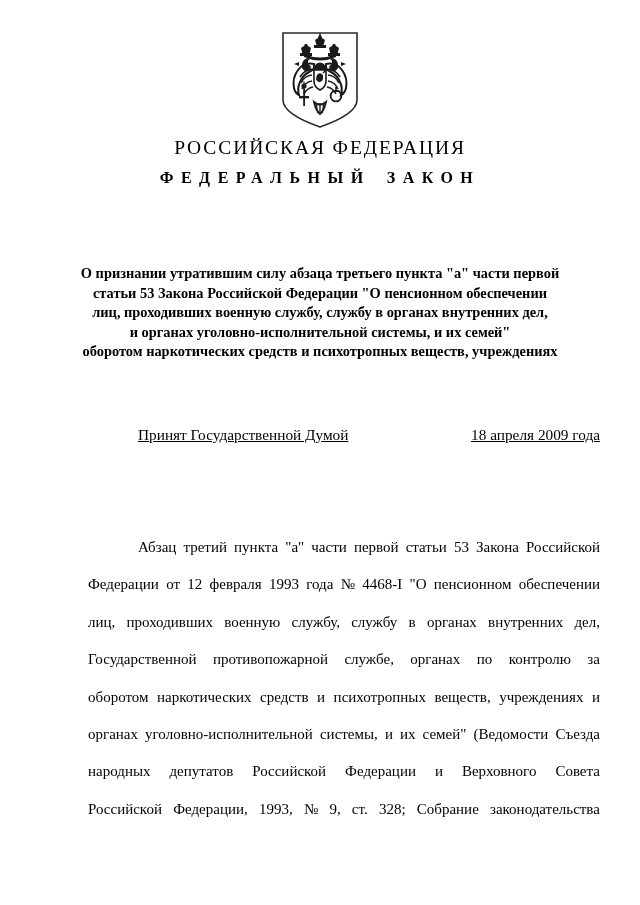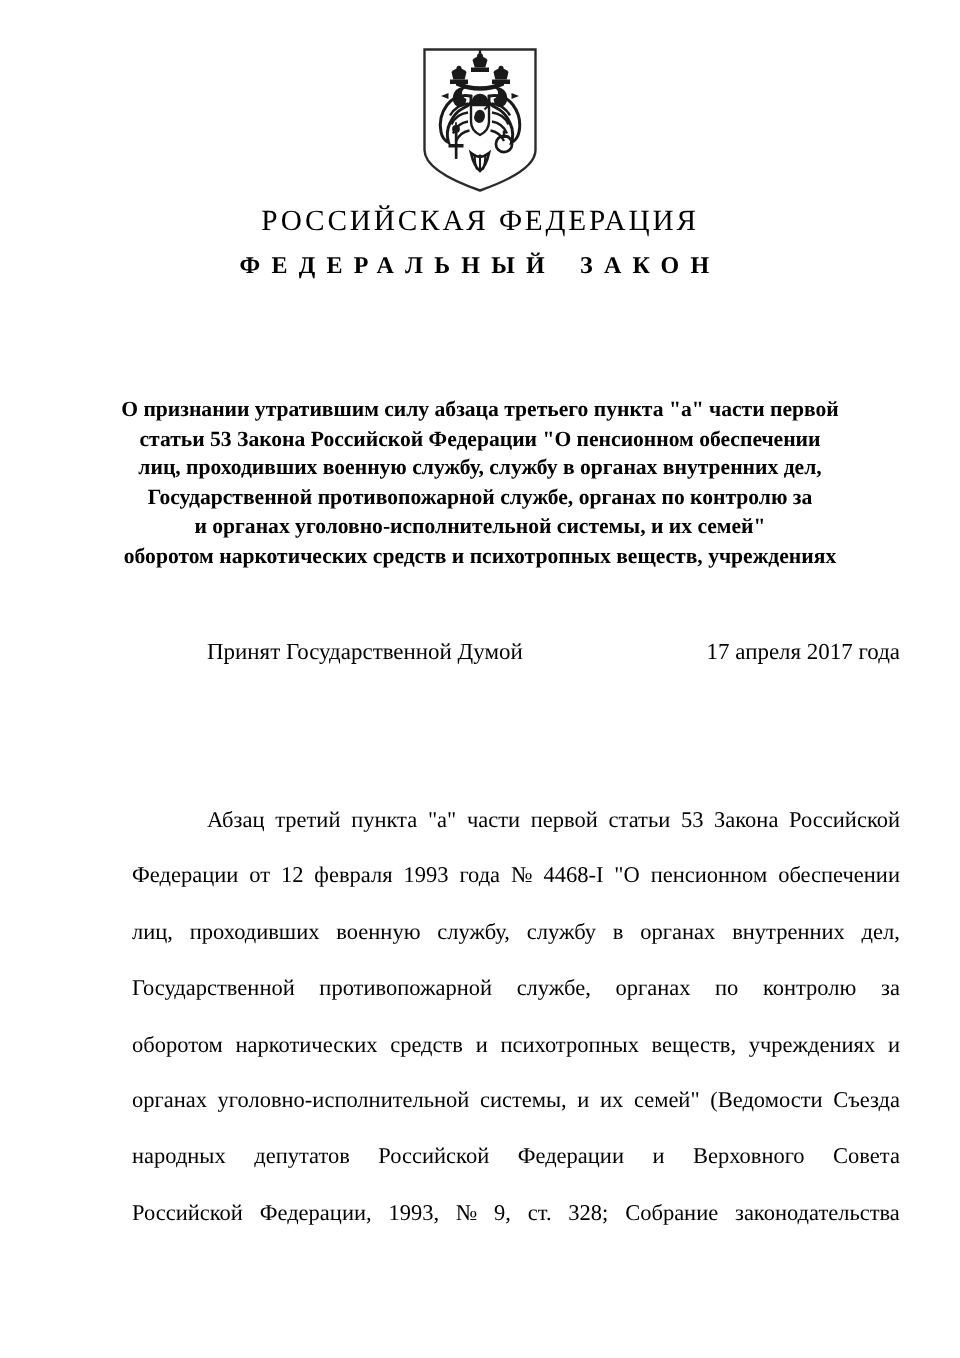--- a/index.html
+++ b/index.html
@@ -79,20 +79,21 @@
     display: block;
     white-space: nowrap;
   }
 
   
   .adoption {
     position: absolute;
     left: 138px;
     top: 420px;
     width: 462px;
+    text-decoration: underline;
   }
   .adoption-row {
     display: flex;
     justify-content: space-between;
     align-items: baseline;
     font-size: 15.3px;
     height: 31px;
     white-space: nowrap;
   }
   .adoption-row .label { text-align: left; }
@@ -203,29 +204,28 @@
   <div class="rf-line">РОССИЙСКАЯ ФЕДЕРАЦИЯ</div>
 
   <div class="fz-line">
     <span>ФЕДЕРАЛЬНЫЙ</span><span class="gap"></span><span>ЗАКОН</span>
   </div>
 
   <div class="law-title">
     <span class="tl">О признании утратившим силу абзаца третьего пункта "а" части первой</span>
     <span class="tl">статьи 53 Закона Российской Федерации "О пенсионном обеспечении</span>
     <span class="tl">лиц, проходивших военную службу, службу в органах внутренних дел,</span>
-    <span class="tl">Государственной противопожарной службе, органах по контролю за</span>
     <span class="tl">и органах уголовно-исполнительной системы, и их семей"</span>
     <span class="tl">оборотом наркотических средств и психотропных веществ, учреждениях</span>
   </div>
 
   <div class="adoption">
     <div class="adoption-row">
       <span class="label">Принят Государственной Думой</span>
-      <span class="date">17 апреля 2017 года</span>
+      <span class="date">18 апреля 2009 года</span>
     </div>
   </div>
 
   <div class="body-block" id="body-block">
       <div class="body-line">
         <div class="jrow indent">
           <span class="w">Абзац</span>
           <span class="w">третий</span>
           <span class="w">пункта</span>
           <span class="w">"а"</span>

